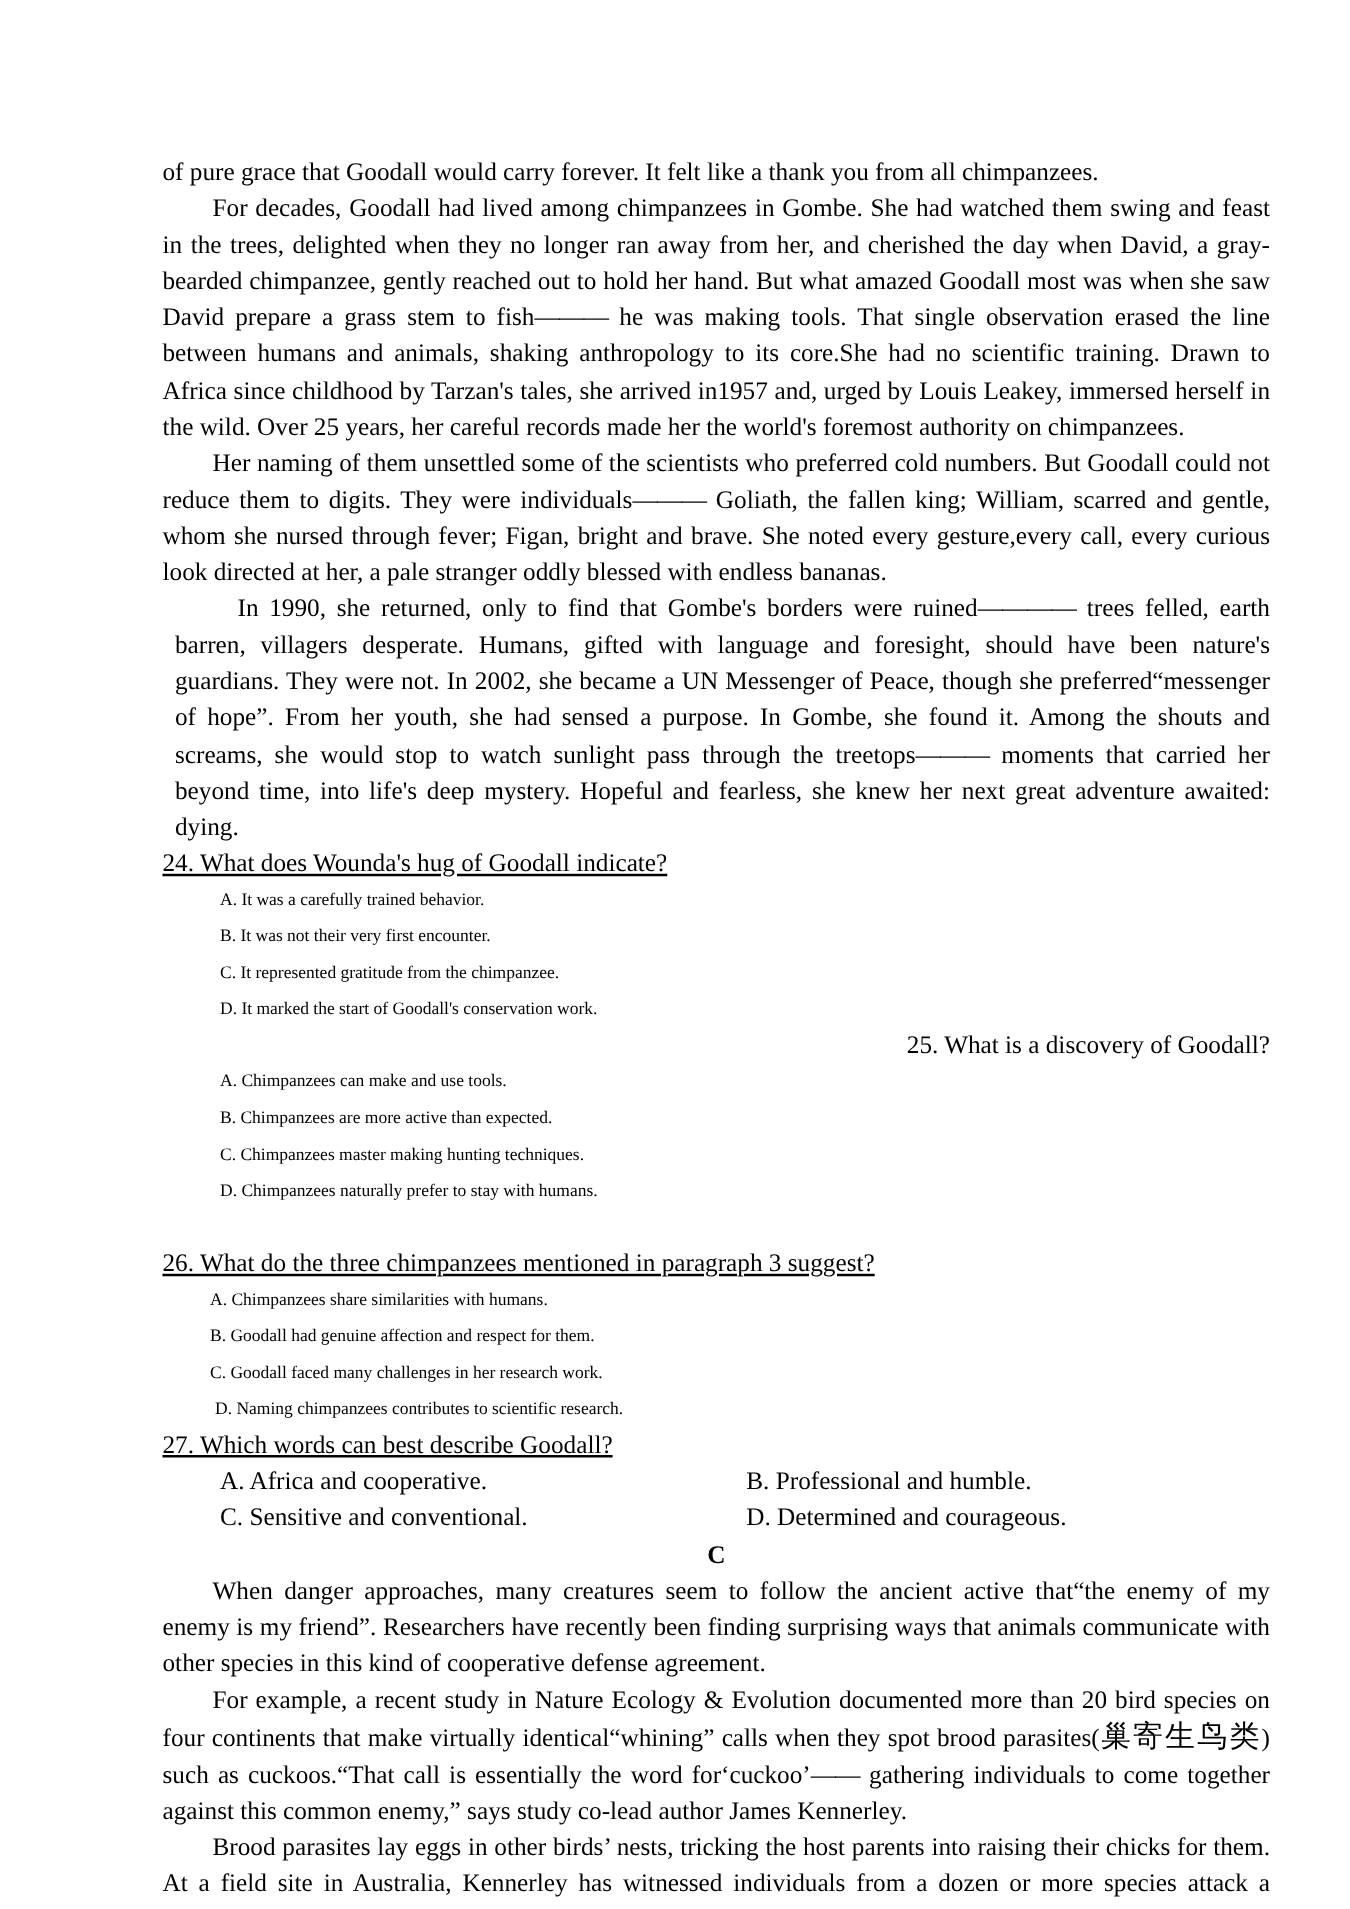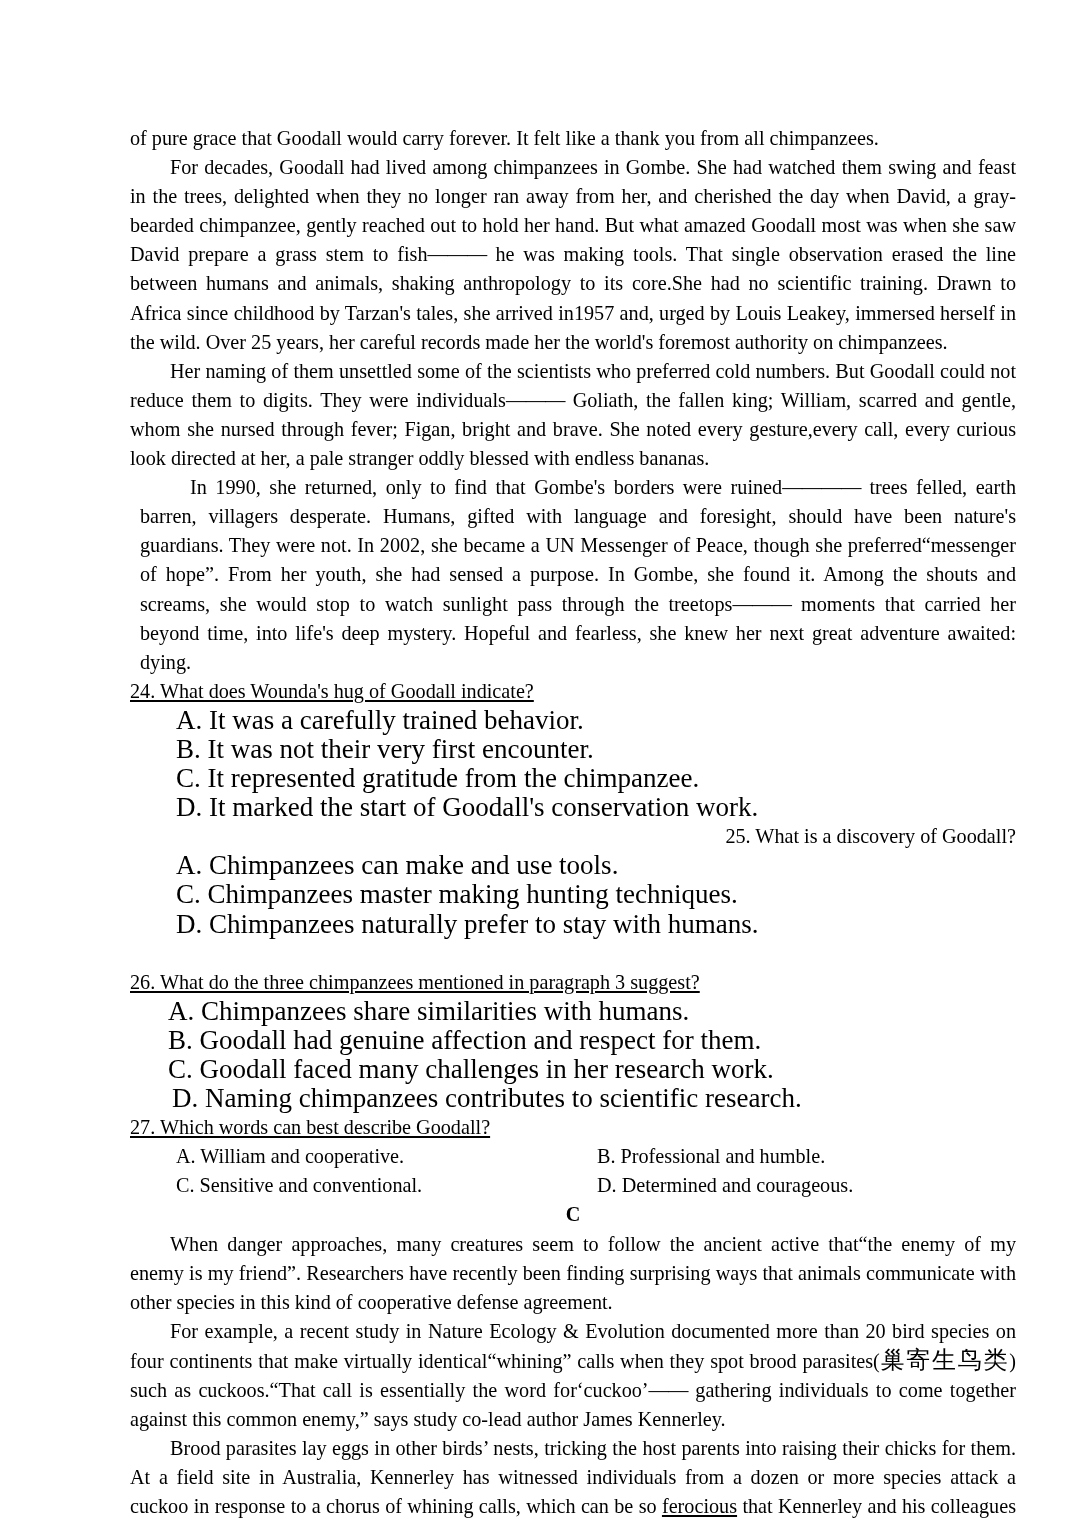--- a/index.html
+++ b/index.html
@@ -51,21 +51,21 @@
   .q-stem {
     font-size: 20.2px;
     line-height: 29.1px;
     text-align: left;
     margin: 0;
   }
   .q-stem.ind-1 { padding-left: 0px; text-decoration: underline; }
   .q-stem.ind-2 { padding-left: 16px; text-align: right; }
 
   .opt {
-    font-size: 27px;
+    font-size: 14px;
     line-height: 29.1px;
     text-align: left;
     margin: 0;
   }
   .opt.deep { padding-left: 46px; }
   .opt.shallow { padding-left: 38px; }
   .opt.shallow2 { padding-left: 42px; }
 
   .opt-row {
     display: flex;
@@ -106,38 +106,39 @@
       <p class="q-stem ind-1">24. What does Wounda's hug of Goodall indicate?</p>
       <p class="opt deep">A. It was a carefully trained behavior.</p>
       <p class="opt deep">B. It was not their very first encounter.</p>
       <p class="opt deep">C. It represented gratitude from the chimpanzee.</p>
       <p class="opt deep">D. It marked the start of Goodall's conservation work.</p>
     </div>
 
     <div class="q-block">
       <p class="q-stem ind-2">25. What is a discovery of Goodall?</p>
       <p class="opt deep">A. Chimpanzees can make and use tools.</p>
+      <p class="opt deep">B. Chimpanzees are more active than expected.</p>
       <p class="opt deep">C. Chimpanzees master making hunting techniques.</p>
       <p class="opt deep">D. Chimpanzees naturally prefer to stay with humans.</p>
     </div>
 
     <div class="blank-line"></div>
 
     <div class="q-block">
       <p class="q-stem ind-1">26. What do the three chimpanzees mentioned in paragraph 3 suggest?</p>
       <p class="opt shallow">A. Chimpanzees share similarities with humans.</p>
       <p class="opt shallow">B. Goodall had genuine affection and respect for them.</p>
       <p class="opt shallow">C. Goodall faced many challenges in her research work.</p>
       <p class="opt shallow2">D. Naming chimpanzees contributes to scientific research.</p>
     </div>
 
     <div class="q-block">
       <p class="q-stem ind-1">27. Which words can best describe Goodall?</p>
       <div class="opt-row">
-        <span class="col-a">A. William and cooperative.</span>
+        <span class="col-a">A. Africa and cooperative.</span>
         <span class="col-b">B. Professional and humble.</span>
       </div>
       <div class="opt-row">
         <span class="col-a">C. Sensitive and conventional.</span>
         <span class="col-b">D. Determined and courageous.</span>
       </div>
     </div>
 
     <p class="section-letter">C</p>
 

